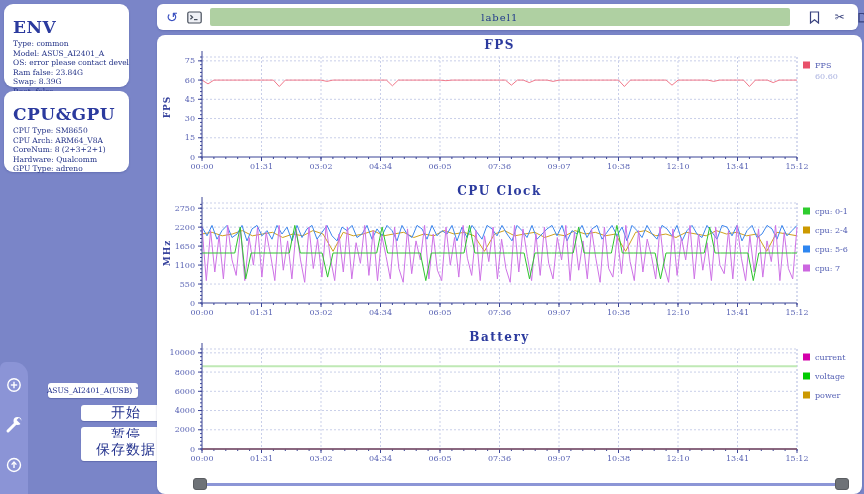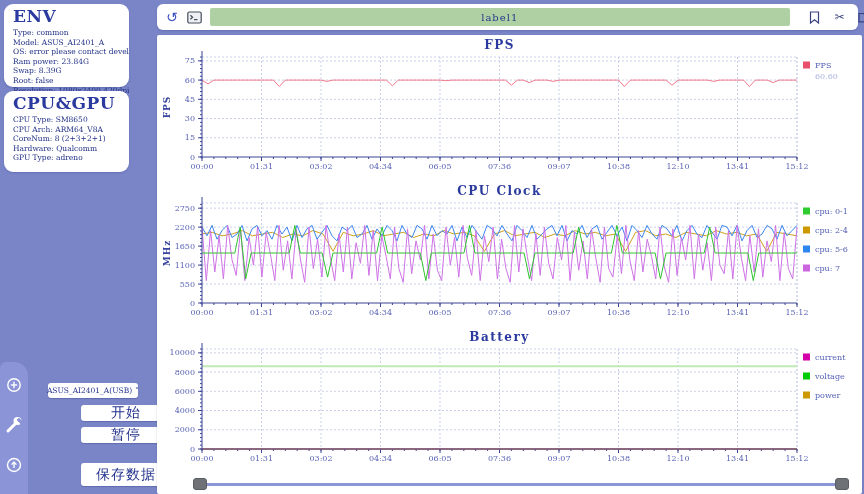--- a/index.html
+++ b/index.html
@@ -4,21 +4,21 @@
 <style>
   html,body{margin:0;padding:0;}
   body{
     width:864px;height:494px;overflow:hidden;position:relative;
     background:#7a85c8;
     font-family:"DejaVu Serif",serif;
   }
   
   .side-panel{
     position:absolute;left:4px;width:125px;background:#ffffff;
-    border-radius:9px;padding:1px 0 4px 9px;box-sizing:border-box;
+    border-radius:9px;padding:12px 0 4px 9px;box-sizing:border-box;
     box-shadow:0 1px 2px rgba(40,50,120,.25);
   }
   .side-panel .p-title{
     font-weight:bold;font-size:17px;color:#2b3a9e;letter-spacing:.5px;
     margin:1px 0 2px 0;font-family:"DejaVu Serif",serif;
   }
   .side-panel .p-line{
     font-size:7.5px;line-height:9.6px;color:#223186;white-space:nowrap;overflow:hidden;
   }
   
@@ -31,40 +31,40 @@
   .ctl{
     position:absolute;left:48px;width:90px;background:#ffffff;border-radius:3px;
     display:flex;align-items:center;justify-content:center;
     color:#24338e;box-shadow:0 1px 1px rgba(40,50,120,.3);cursor:pointer;
   }
   .device-select{top:383px;height:15px;font-size:7.5px;}
   .device-select .chev{font-size:8px;margin-left:3px;color:#24338e;}
   .btn{font-size:14px;letter-spacing:1px;height:16px;margin-left:33px;}
   .btn-start{top:405px;}
   .btn-pause{top:427px;}
-  .btn-save{top:463px;height:23px;}
+  .btn-save{top:438px;height:23px;}
   
   .toolbar{
     position:absolute;left:157px;top:4px;width:701px;height:26px;background:#ffffff;
     border-radius:6px;display:flex;align-items:center;
     box-shadow:0 1px 2px rgba(40,50,120,.25);
   }
   .tb-icon{width:16px;height:16px;display:flex;align-items:center;justify-content:center;
     margin-left:9px;cursor:pointer;color:#39427e;font-size:12px;line-height:12px;}
   .tb-icon.history{color:#3a50c0;font-size:14px;font-family:"DejaVu Sans",sans-serif;}
   .label-bar{
     height:18px;flex:0 0 580px;margin-left:8px;background:#afd0a2;border-radius:2px;
     display:flex;align-items:center;justify-content:center;cursor:pointer;
     font-size:10px;color:#223a8c;letter-spacing:1px;
   }
   .tb-right{display:flex;align-items:center;margin-left:8px;}
   
   .main-panel{
     position:absolute;left:157px;top:35px;width:705px;height:459px;background:#ffffff;
-    border-radius:2px;overflow:hidden;box-shadow:0 1px 2px rgba(40,50,120,.25);
+    border-radius:8px;overflow:hidden;box-shadow:0 1px 2px rgba(40,50,120,.25);
   }
   .chart-svg{display:block;}
   
   .ct{font:bold 12px "DejaVu Serif",serif;fill:#2b3a9e;text-anchor:middle;letter-spacing:1.5px;}
   .cyl{font:bold 9px "DejaVu Serif",serif;fill:#39459e;text-anchor:middle;letter-spacing:1px;}
   .tick{font:8px "DejaVu Serif",serif;fill:#5a64b4;}
   .grid{stroke:#c9cfe9;stroke-dasharray:2 2;stroke-width:1;}
   .axis{stroke:#3a4496;stroke-width:1;}
   .leg{font:8px "DejaVu Serif",serif;fill:#5560b4;}
   .legsub{font:8px "DejaVu Serif",serif;fill:#aab2e0;}
@@ -79,21 +79,21 @@
   .tl-handle.right{left:678px;}
 </style>
 </head>
 <body>
 
 <div class="side-panel" style="top:4px;height:83px;">
   <div class="p-title">ENV</div>
   <div class="p-line">Type: common</div>
   <div class="p-line">Model: ASUS_AI2401_A</div>
   <div class="p-line">OS: error please contact developers</div>
-  <div class="p-line">Ram power: 23.84G</div>
+  <div class="p-line">Ram false: 23.84G</div>
   <div class="p-line">Swap: 8.39G</div>
   <div class="p-line">Root: false</div>
   <div class="p-line">Resolution: 1080x2400 420dpi</div>
 </div>
 
 <div class="side-panel" style="top:91px;height:81px;">
   <div class="p-title">CPU&amp;GPU</div>
   <div class="p-line">CPU Type: SM8650</div>
   <div class="p-line">CPU Arch: ARM64_V8A</div>
   <div class="p-line">CoreNum: 8 (2+3+2+1)</div>

